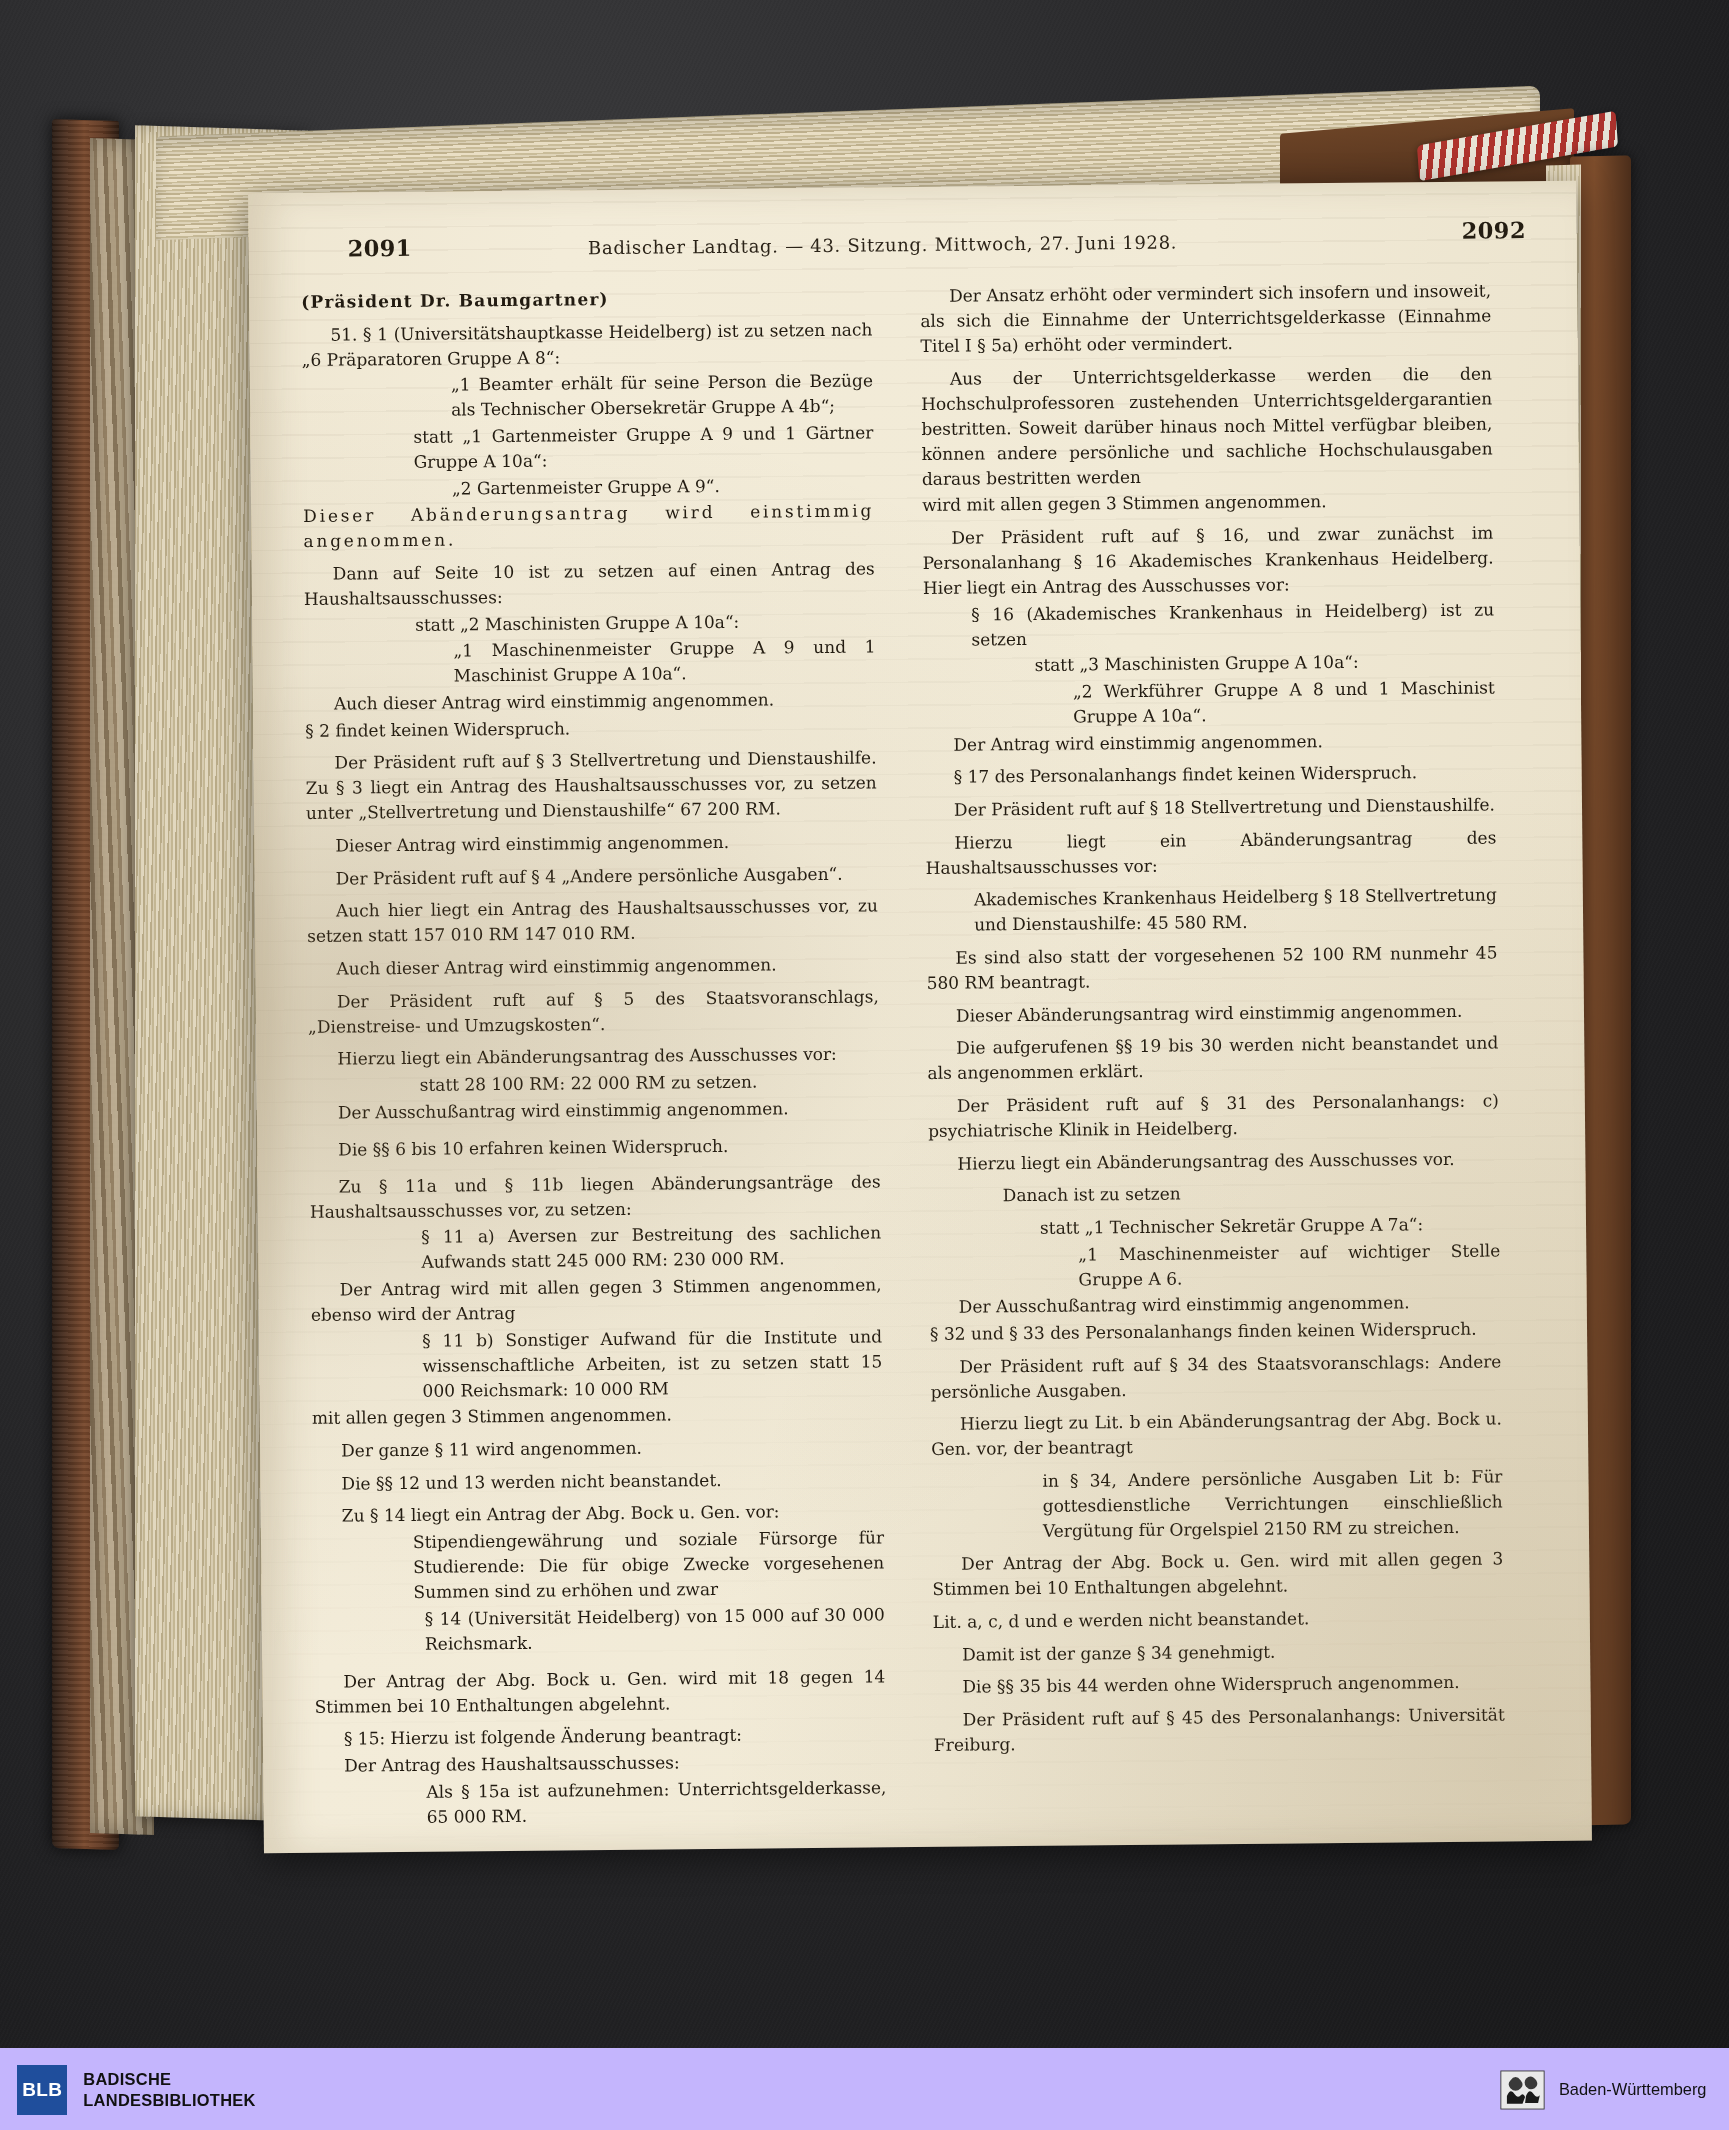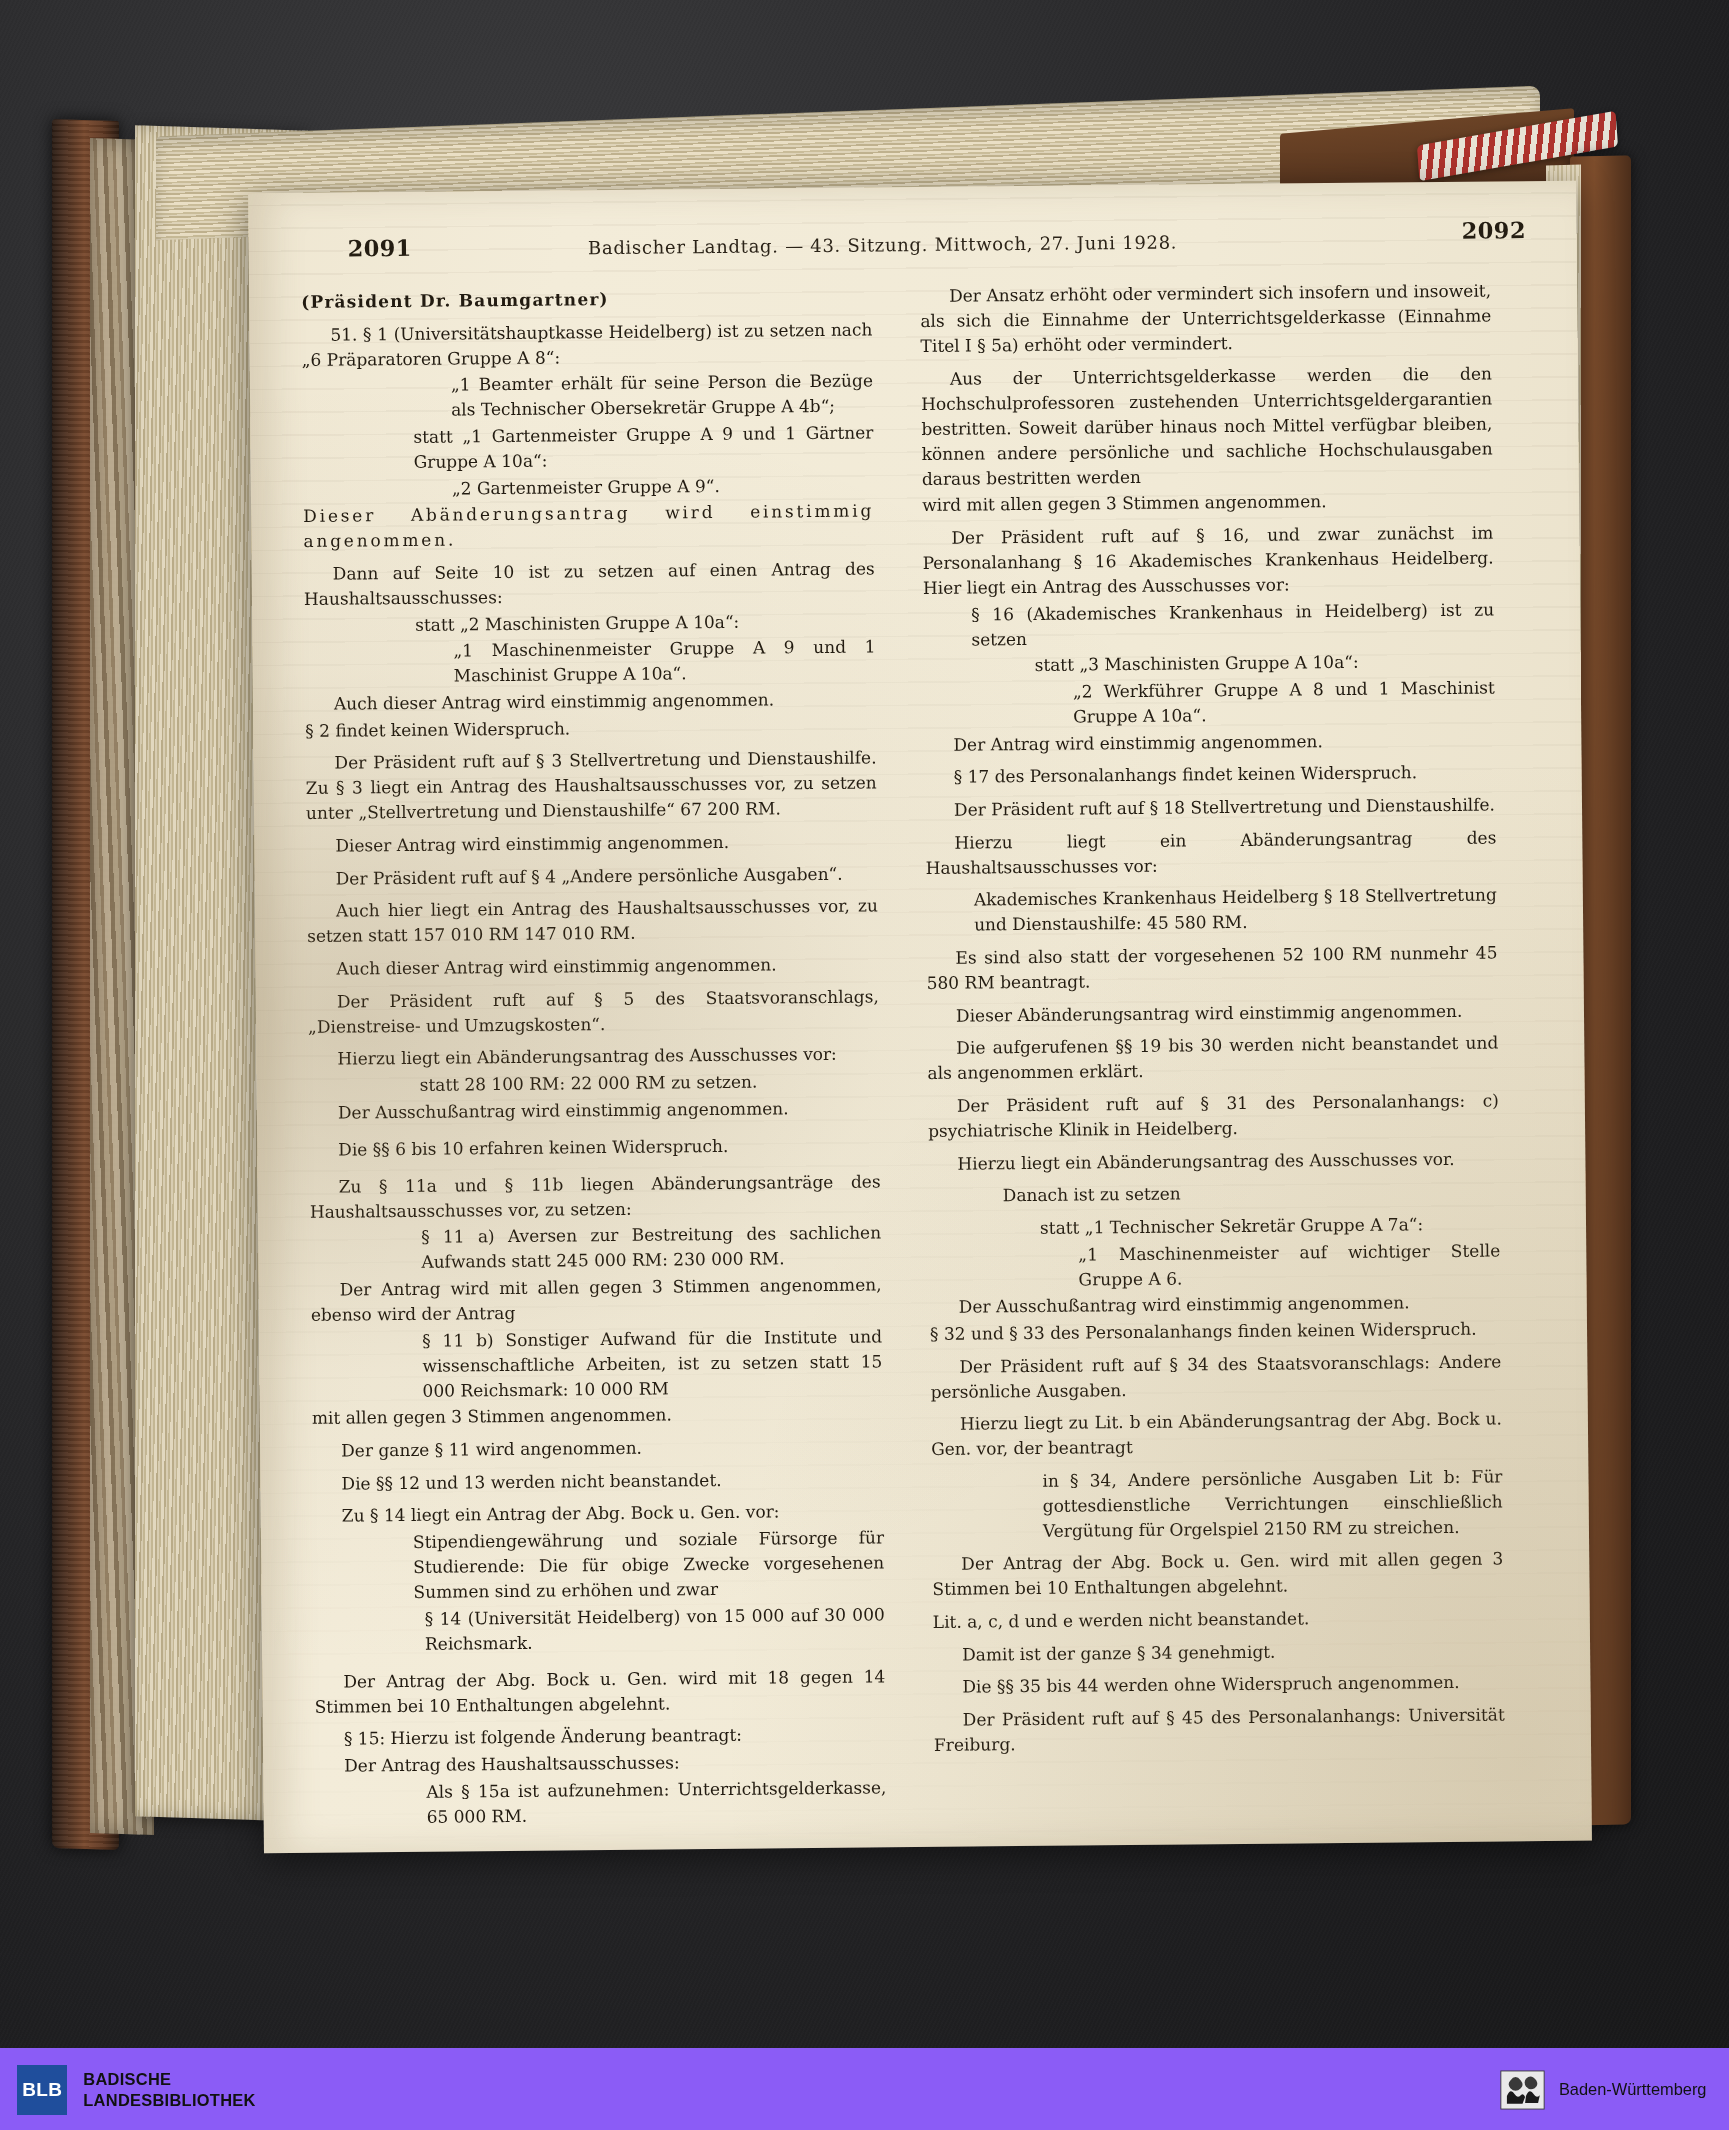--- a/index.html
+++ b/index.html
@@ -241,21 +241,21 @@
   .sp { letter-spacing: 2.8px; }
   .b { font-weight: bold; letter-spacing: 1.2px; }
   .gap { height: 10.4px; }
   .gapS { height: 6px; }
 
   
   .footer {
     position: absolute;
     left: 0; right: 0; bottom: 0;
     height: 83px;
-    background: #8b5cf6;
+    background: #c4b5fd;
     display: flex;
     align-items: center;
   }
   .blb-logo {
     width: 50px; height: 50px;
     margin-left: 17.3px;
     background: #1f4e9c;
     color: #fff;
     font-family: "Liberation Sans", sans-serif;
     font-weight: bold;

